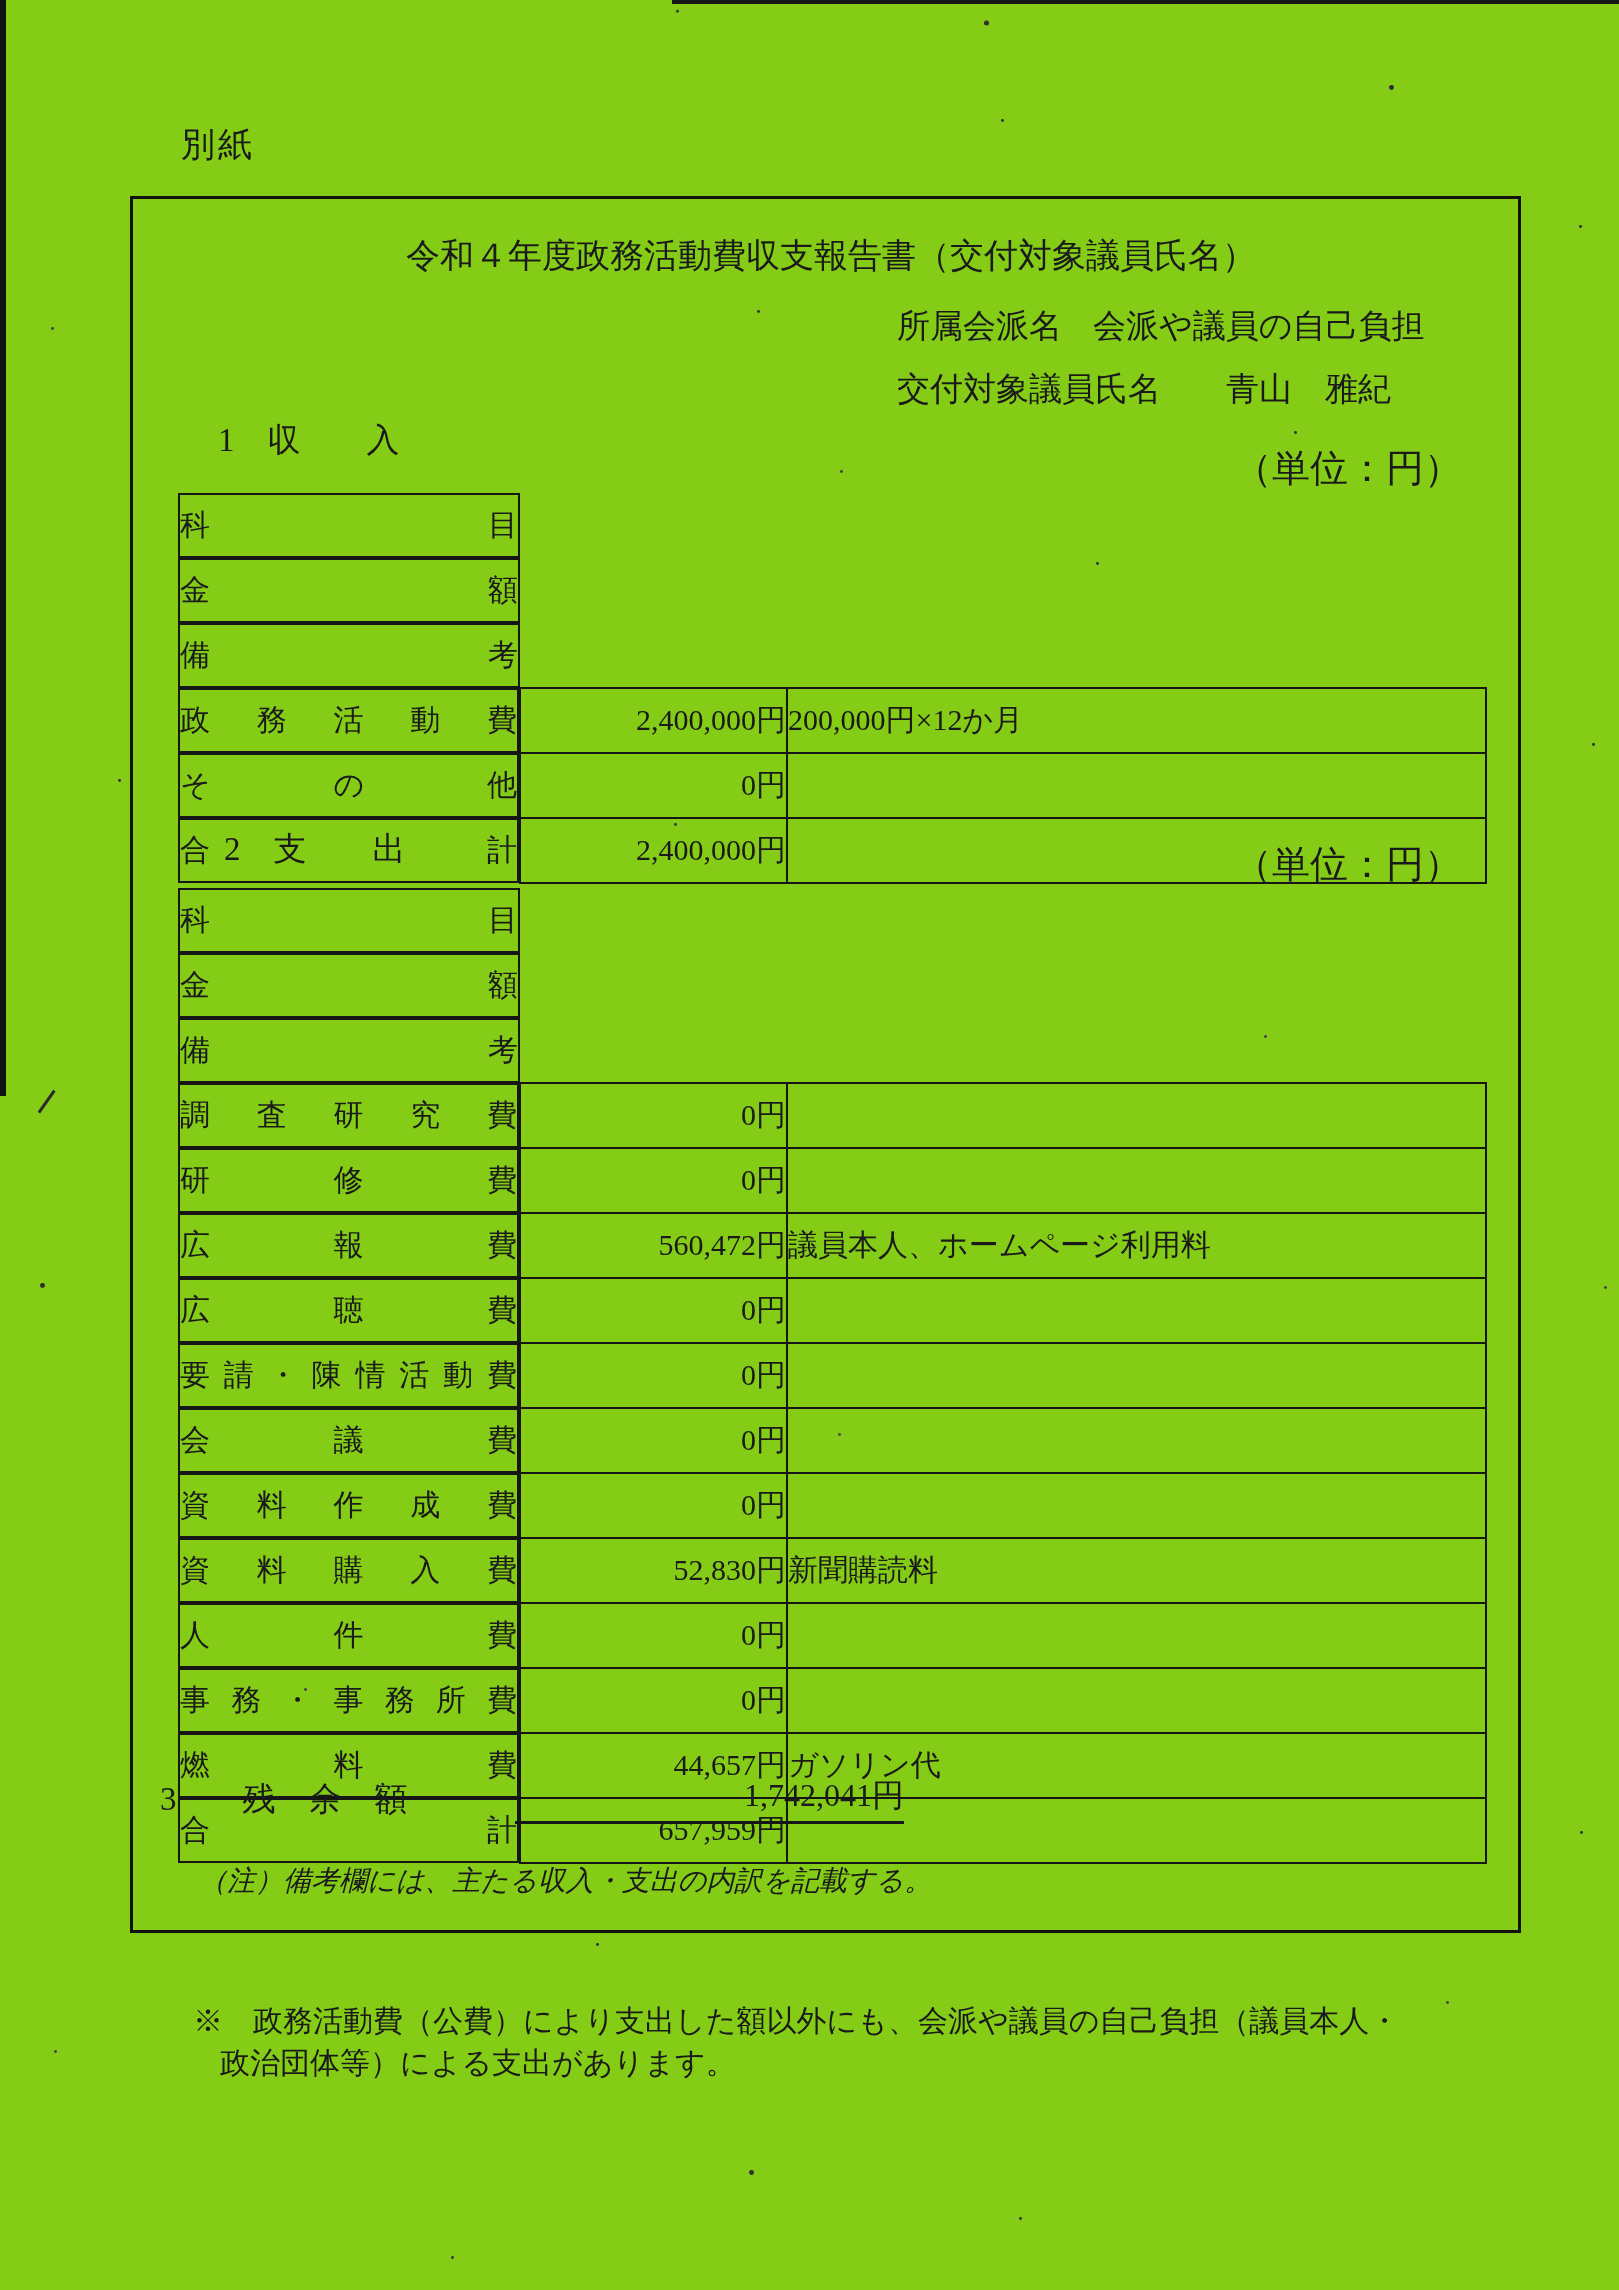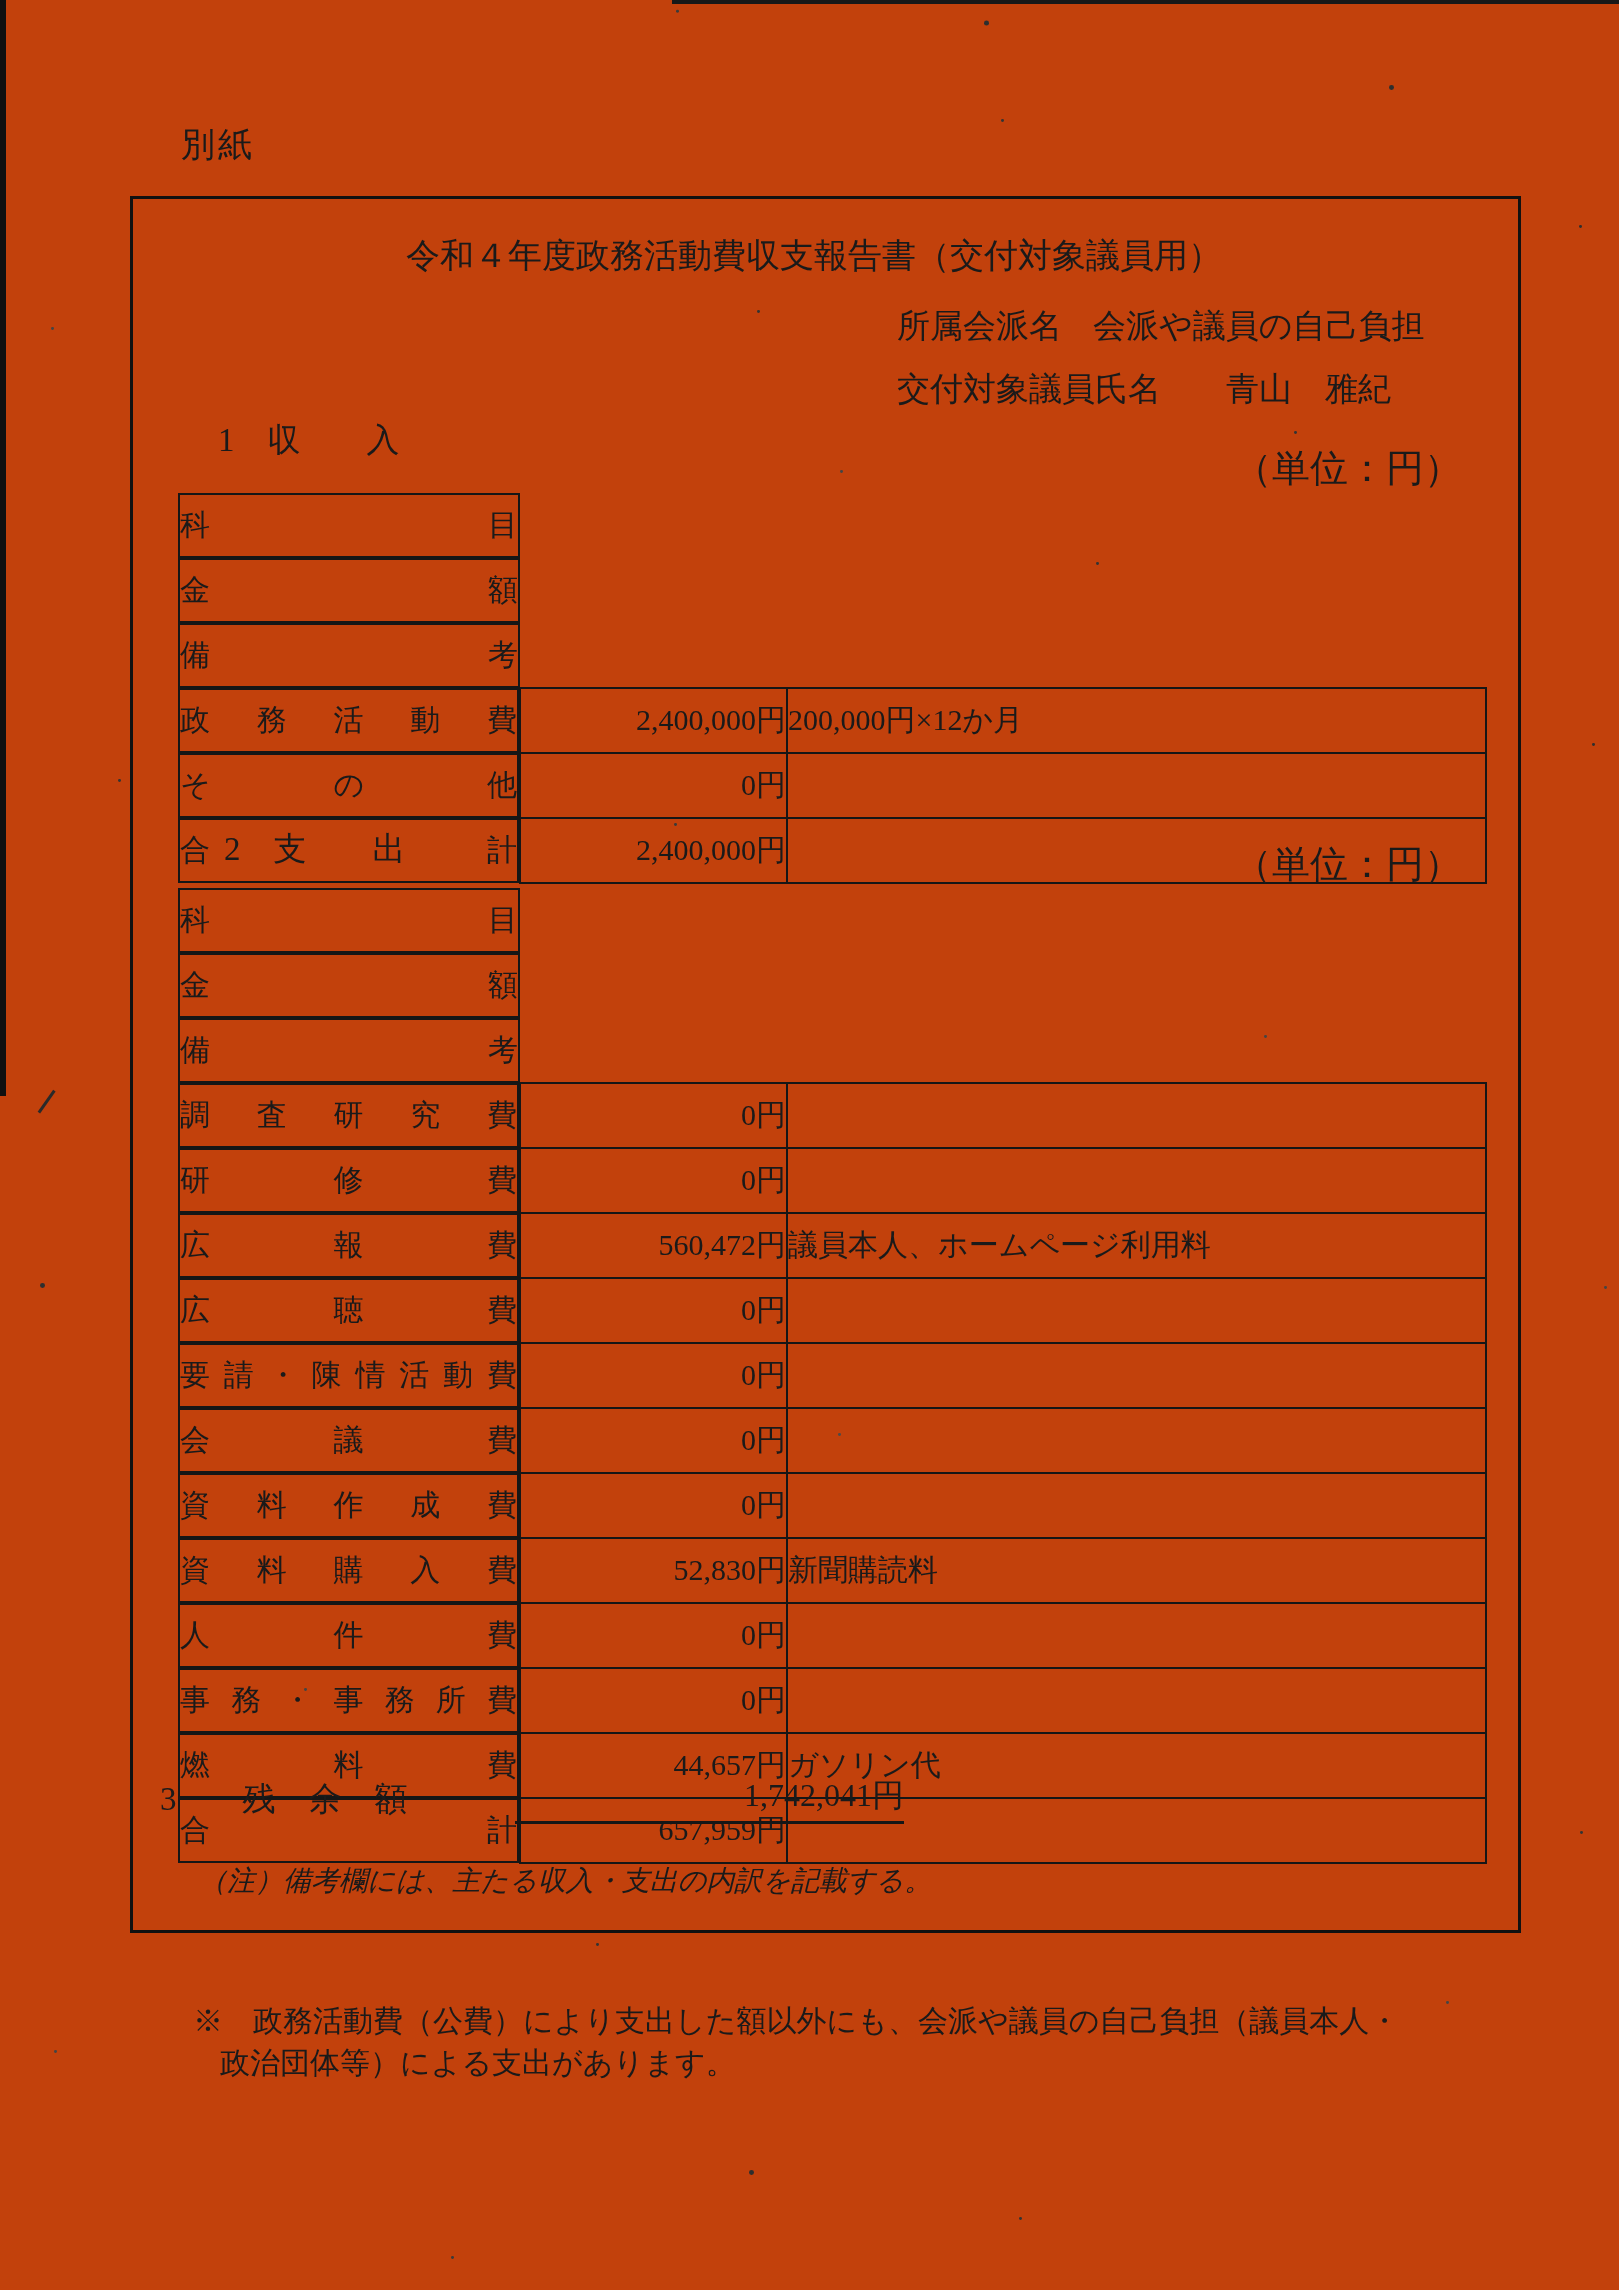--- a/index.html
+++ b/index.html
@@ -1,19 +1,19 @@
 <!DOCTYPE html>
 <html><head>
 <meta charset="utf-8">
 <style>
   html,body{margin:0;padding:0;background:#e8e8e8;}
   #page{
     position:relative;
     width:1619px;height:2291px;
-    background:#c2410c;
+    background:#84cc16;
     overflow:hidden;
     font-family:"Liberation Serif","DejaVu Serif",serif;
     color:#1a1a1a;
   }
   .abs{position:absolute;}
   
   #edge-left{left:0;top:0;width:5.9px;height:1096px;background:#101010;}
   #edge-top{left:672px;top:0;width:947px;height:3.9px;background:#181818;}
   #slash-mark{left:33px;top:1100px;width:27.4px;height:2.9px;background:#2a2a2a;transform:rotate(-55deg);}
   #speckles{
@@ -85,21 +85,21 @@
 
   <div class="abs" id="edge-left"></div>
   <div class="abs" id="edge-top"></div>
   <div class="abs" id="slash-mark"></div>
   <div class="abs" id="speckles"></div>
 
   <div class="abs" id="attachment-label">別紙</div>
 
   <div class="abs" id="outer-box"></div>
 
-  <div class="abs" id="doc-title">令和４年度政務活動費収支報告書（交付対象議員用）</div>
+  <div class="abs" id="doc-title">令和４年度政務活動費収支報告書（交付対象議員氏名）</div>
 
   <div class="abs" id="faction-line">
     <span>所属会派名</span><span class="val">会派や議員の自己負担</span>
   </div>
   <div class="abs" id="member-line">
     <span>交付対象議員氏名</span><span class="val">青山　雅紀</span>
   </div>
 
   <div class="abs section-heading" id="income-heading">1　収　　入</div>
   <div class="abs unit-note" id="income-unit">（単位：円）</div>

